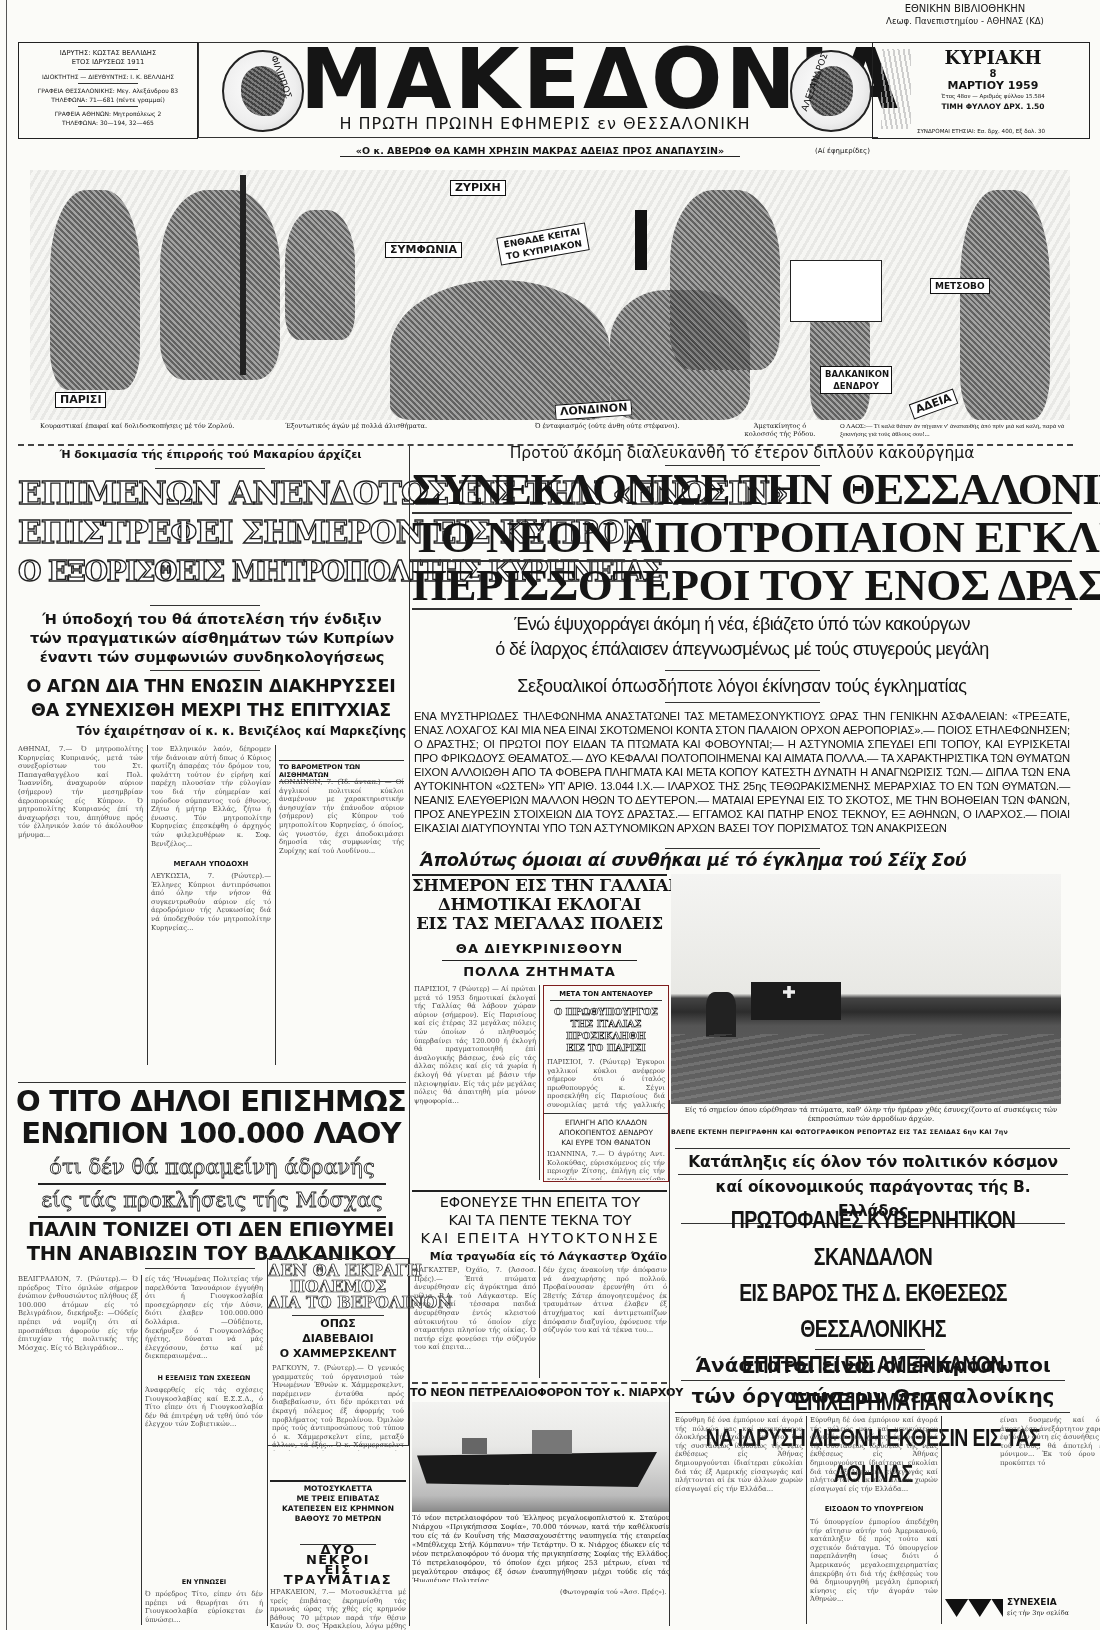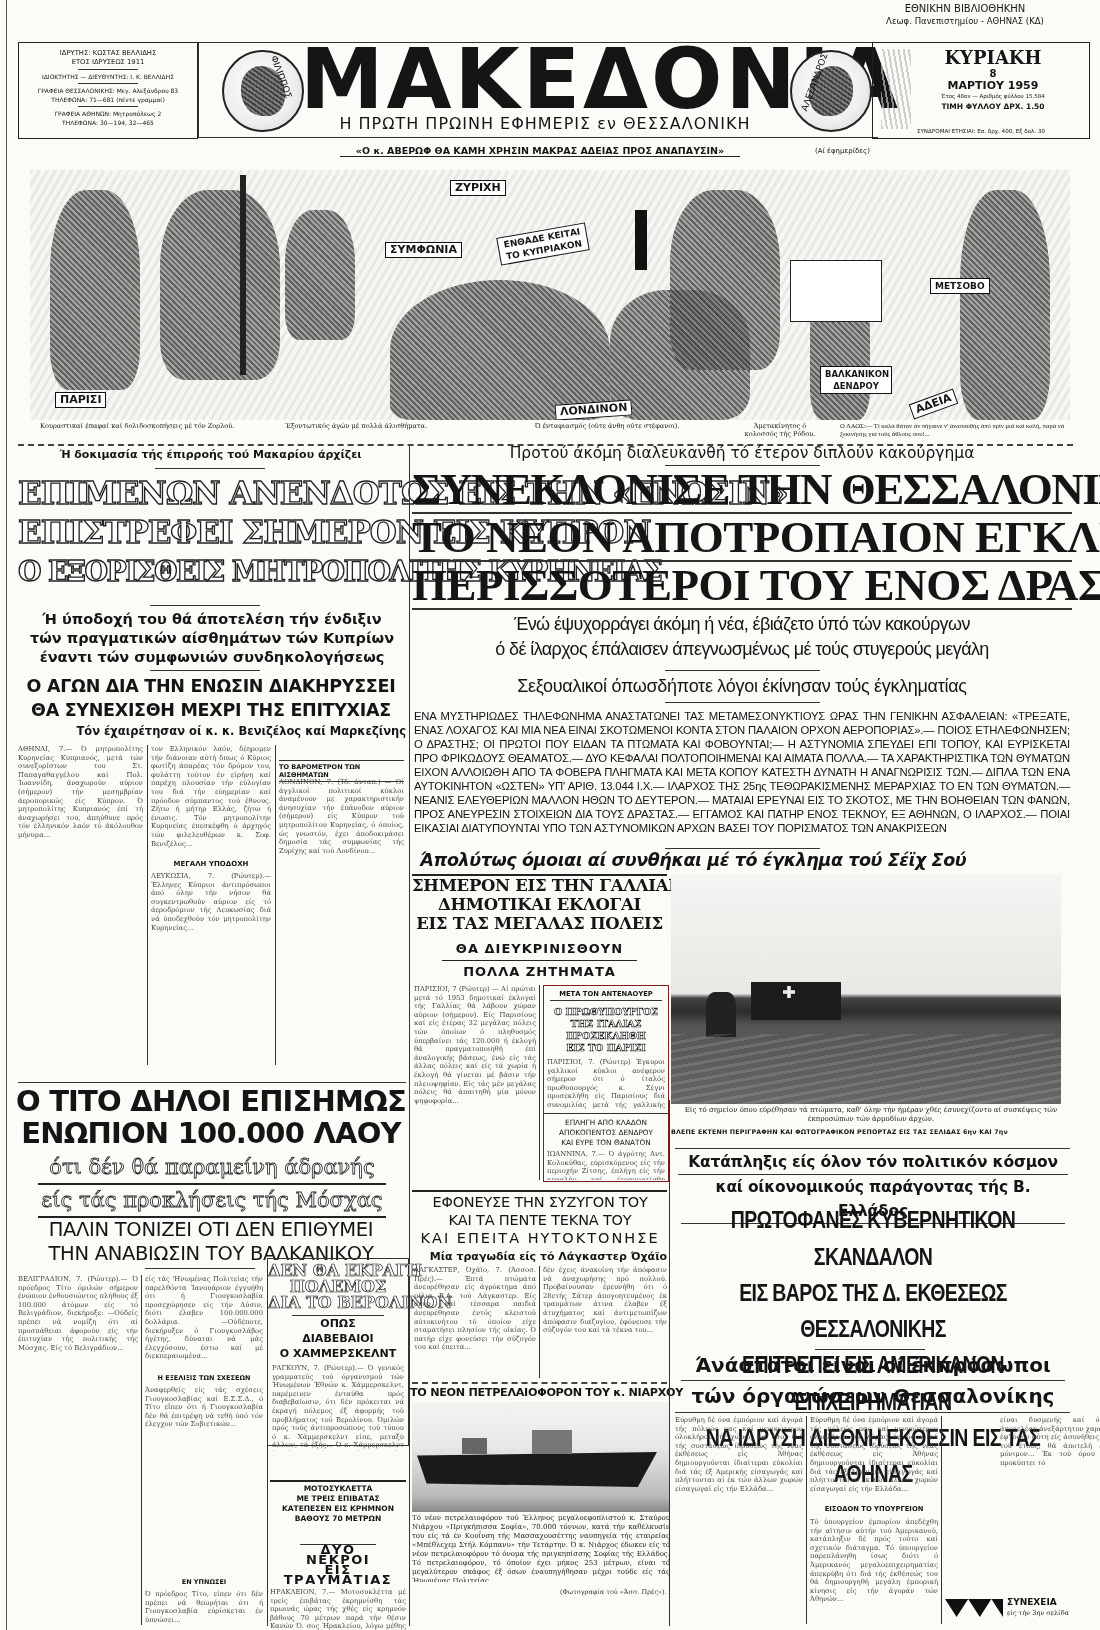--- a/index.html
+++ b/index.html
@@ -206,21 +206,21 @@
 
 <div class="rule" style="left:18px;top:1082px;width:388px;border-top:1px solid #333;"></div>
 <div class="abs sans c" style="left:14px;top:1085px;width:394px;font-size:29px;line-height:32px;font-weight:bold;letter-spacing:-.8px;">
   <div>Ο ΤΙΤΟ ΔΗΛΟΙ ΕΠΙΣΗΜΩΣ</div>
   <div>ΕΝΩΠΙΟΝ 100.000 ΛΑΟΥ</div>
 </div>
 <div class="abs c" style="left:18px;top:1152px;width:388px;font-family:'DejaVu Serif',serif;font-size:21px;line-height:31px;color:#fff;-webkit-text-stroke:.8px #222;">
   <div style="border-bottom:2px solid #222;margin:0 20px;">ότι δέν θά παραμείνη άδρανής</div>
   <div style="border-bottom:2px solid #222;margin:0 20px;">είς τάς προκλήσεις τής Μόσχας</div>
 </div>
-<div class="abs sans c" style="left:14px;top:1218px;width:394px;font-size:19.5px;line-height:24px;font-weight:normal;letter-spacing:-.3px;">
+<div class="abs sans c" style="left:14px;top:1218px;width:394px;font-size:19.5px;line-height:24px;font-weight:bold;letter-spacing:-.3px;">
   <div>ΠΑΛΙΝ ΤΟΝΙΖΕΙ ΟΤΙ ΔΕΝ ΕΠΙΘΥΜΕΙ</div>
   <div>ΤΗΝ ΑΝΑΒΙΩΣΙΝ ΤΟΥ ΒΑΛΚΑΝΙΚΟΥ</div>
 </div>
 <div class="rule thin" style="left:145px;top:1268px;width:110px;"></div>
 <div class="abs body" style="left:18px;top:1275px;width:120px;height:350px;">ΒΕΛΙΓΡΑΔΙΟΝ, 7. (Ρώυτερ).— Ό πρόεδρος Τίτο όμιλών σήμερον ένώπιον ένθουσιώντος πλήθους έξ 100.000 άτόμων είς τό Βελιγράδιον, διεκήρυξε: —Ούδείς πρέπει νά νομίζη ότι αί προσπάθειαι άφορούν είς τήν έπιτυχίαν τής πολιτικής τής Μόσχας. Είς τό Βελιγράδιον...</div>
 <div class="vline" style="left:141px;top:1275px;height:350px;"></div>
 <div class="abs body" style="left:145px;top:1275px;width:118px;height:95px;">είς τάς 'Ηνωμένας Πολιτείας τήν παρελθόντα Ίανουάριον έγγυήθη ότι ή Γιουγκοσλαβία προσεχώρησεν είς τήν Δύσιν, διότι έλαβεν 100.000.000 δολλάρια. —Ούδέποτε, διεκήρυξεν ό Γιουγκοσλάβος ήγέτης, δύναται νά μάς έλεγχόσουν, έστω καί μέ διεκπεραιωμένα...</div>
 <div class="abs sans c" style="left:145px;top:1374px;width:118px;font-size:6.5px;font-weight:bold;">Η ΕΞΕΛΙΞΙΣ ΤΩΝ ΣΧΕΣΕΩΝ</div>
 <div class="abs body" style="left:145px;top:1386px;width:118px;height:190px;">Άναφερθείς είς τάς σχέσεις Γιουγκοσλαβίας καί Ε.Σ.Σ.Δ., ό Τίτο εΐπεν ότι ή Γιουγκοσλαβία δέν θά έπιτρέψη νά τεθή ύπό τόν έλεγχον τών Σοβιετικών...</div>
 <div class="abs sans c" style="left:145px;top:1578px;width:118px;font-size:6.5px;font-weight:bold;">ΕΝ ΥΠΝΩΣΕΙ</div>
@@ -250,21 +250,21 @@
   </div>
   <div class="sans c" style="font-size:13px;line-height:10px;font-weight:bold;margin-top:20px;letter-spacing:1.5px;">
     <div style="border-top:1px solid #333;margin:0 30px;">ΔΥΟ ΝΕΚΡΟΙ</div>
     <div>ΕΙΣ ΤΡΑΥΜΑΤΙΑΣ</div>
   </div>
   <div class="body" style="padding-top:3px;height:66px;">ΗΡΑΚΛΕΙΟΝ, 7.— Μοτοσυκλέττα μέ τρείς έπιβάτας έκρημνίσθη τάς πρωινάς ώρας τής χθές είς κρημνόν βάθους 70 μέτρων παρά τήν θέσιν Κανών Ό. σος Ήρακλείου, λόγω μέθης τού όδηγού. Έφονεύθησαν οί Χριστοδουλάκης Νικόλαος, όδηγός, έτών 30 καί Δρακάκης Δημήτριος, έτών 38, ένώ έτραυματίσθη σοβαρώς ό Μαραθάκης Έμμ. έτών 25.</div>
 </div>
 
 <div class="rule" style="left:412px;top:1190px;width:255px;"></div>
 <div class="abs sans c" style="left:410px;top:1193px;width:260px;font-size:14.5px;line-height:18px;letter-spacing:-.2px;">
-  <div>ΕΦΟΝΕΥΣΕ ΤΗΝ ΣΥΖΥΓΟΝ ΤΟΥ</div>
+  <div>ΕΦΟΝΕΥΣΕ ΤΗΝ ΕΠΕΙΤΑ ΤΟΥ</div>
   <div>ΚΑΙ ΤΑ ΠΕΝΤΕ ΤΕΚΝΑ ΤΟΥ</div>
   <div style="letter-spacing:2px;">ΚΑΙ ΕΠΕΙΤΑ ΗΥΤΟΚΤΟΝΗΣΕ</div>
 </div>
 <div class="abs sans" style="left:412px;top:1250px;width:255px;text-align:right;font-size:11px;font-weight:bold;">Μία τραγωδία είς τό Λάγκαστερ Όχάϊο</div>
 <div class="abs body" style="left:414px;top:1266px;width:122px;height:112px;">ΛΑΓΚΑΣΤΕΡ, Όχάϊο, 7. (Άσσοσ. Πρές).— Έπτά πτώματα άνευρέθησαν είς άγρόκτημα άπό μίλια Β.Α. τού Λάγκαστερ. Είς άνήρ καί τέσσαρα παιδιά άνευρέθησαν έντός κλειστού αύτοκινήτου τό όποίον είχε σταματήσει πλησίον τής οίκίας. Ό πατήρ είχε φονεύσει τήν σύζυγόν του καί έπειτα...</div>
 <div class="vline" style="left:539px;top:1266px;height:112px;"></div>
 <div class="abs body" style="left:543px;top:1266px;width:124px;height:112px;">δέν έχεις άνακοίνη τήν άπόφασιν νά άναχωρήσης πρό πολλού. Προβαίνουσαν έρευνήθη ότι ό 28ετής Σάτερ άπογοητευμένος έκ τραυμάτων άτινα έλαβεν έξ άτυχήματος καί άντιμετωπίζων άπόφασιν διαζυγίου, έφόνευσε τήν σύζυγόν του καί τά τέκνα του...</div>
 
 <div class="rule dash" style="left:412px;top:1382px;width:255px;"></div>
 <div class="abs sans c" style="left:410px;top:1386px;width:262px;font-size:11.2px;font-weight:bold;letter-spacing:-.3px;white-space:nowrap;">ΤΟ ΝΕΟΝ ΠΕΤΡΕΛΑΙΟΦΟΡΟΝ ΤΟΥ κ. ΝΙΑΡΧΟΥ</div>

